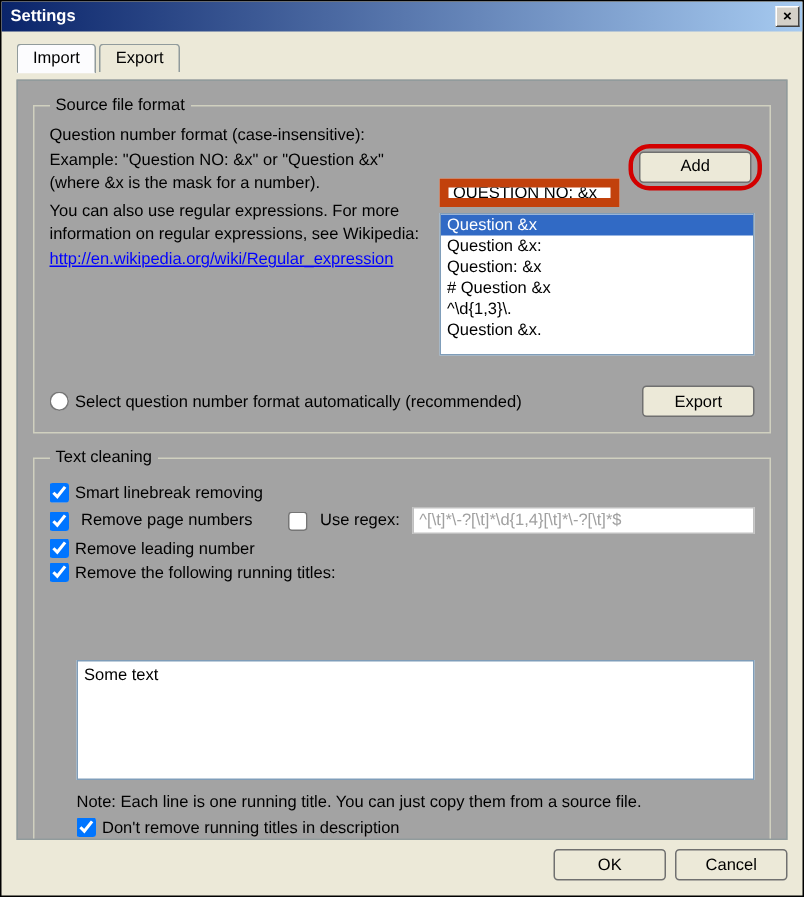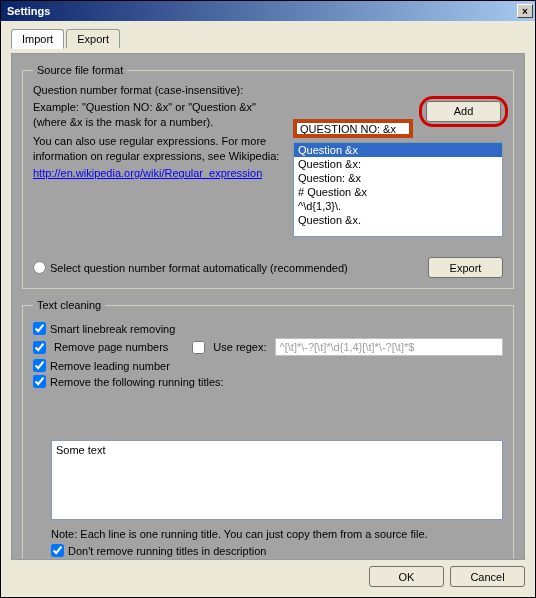--- a/index.html
+++ b/index.html
@@ -75,21 +75,21 @@
     padding: 8px 10px 10px 10px;
     margin: 0 0 10px 0;
   }
   fieldset legend {
     padding: 0 4px;
     color: #0046d5;
   }
   fieldset.sf legend, fieldset.tc legend { color: #000; }
   label { white-space: nowrap; }
   .text-input {
-    border: 4px solid #c2410c;
+    border: 6px solid #c2410c;
     height: 19px;
     padding: 1px 3px;
     font: inherit;
     background: #fff;
     margin-top: 35px;
   }
   .btn {
     min-width: 75px;
     height: 21px;
     background: #ece9d8;

